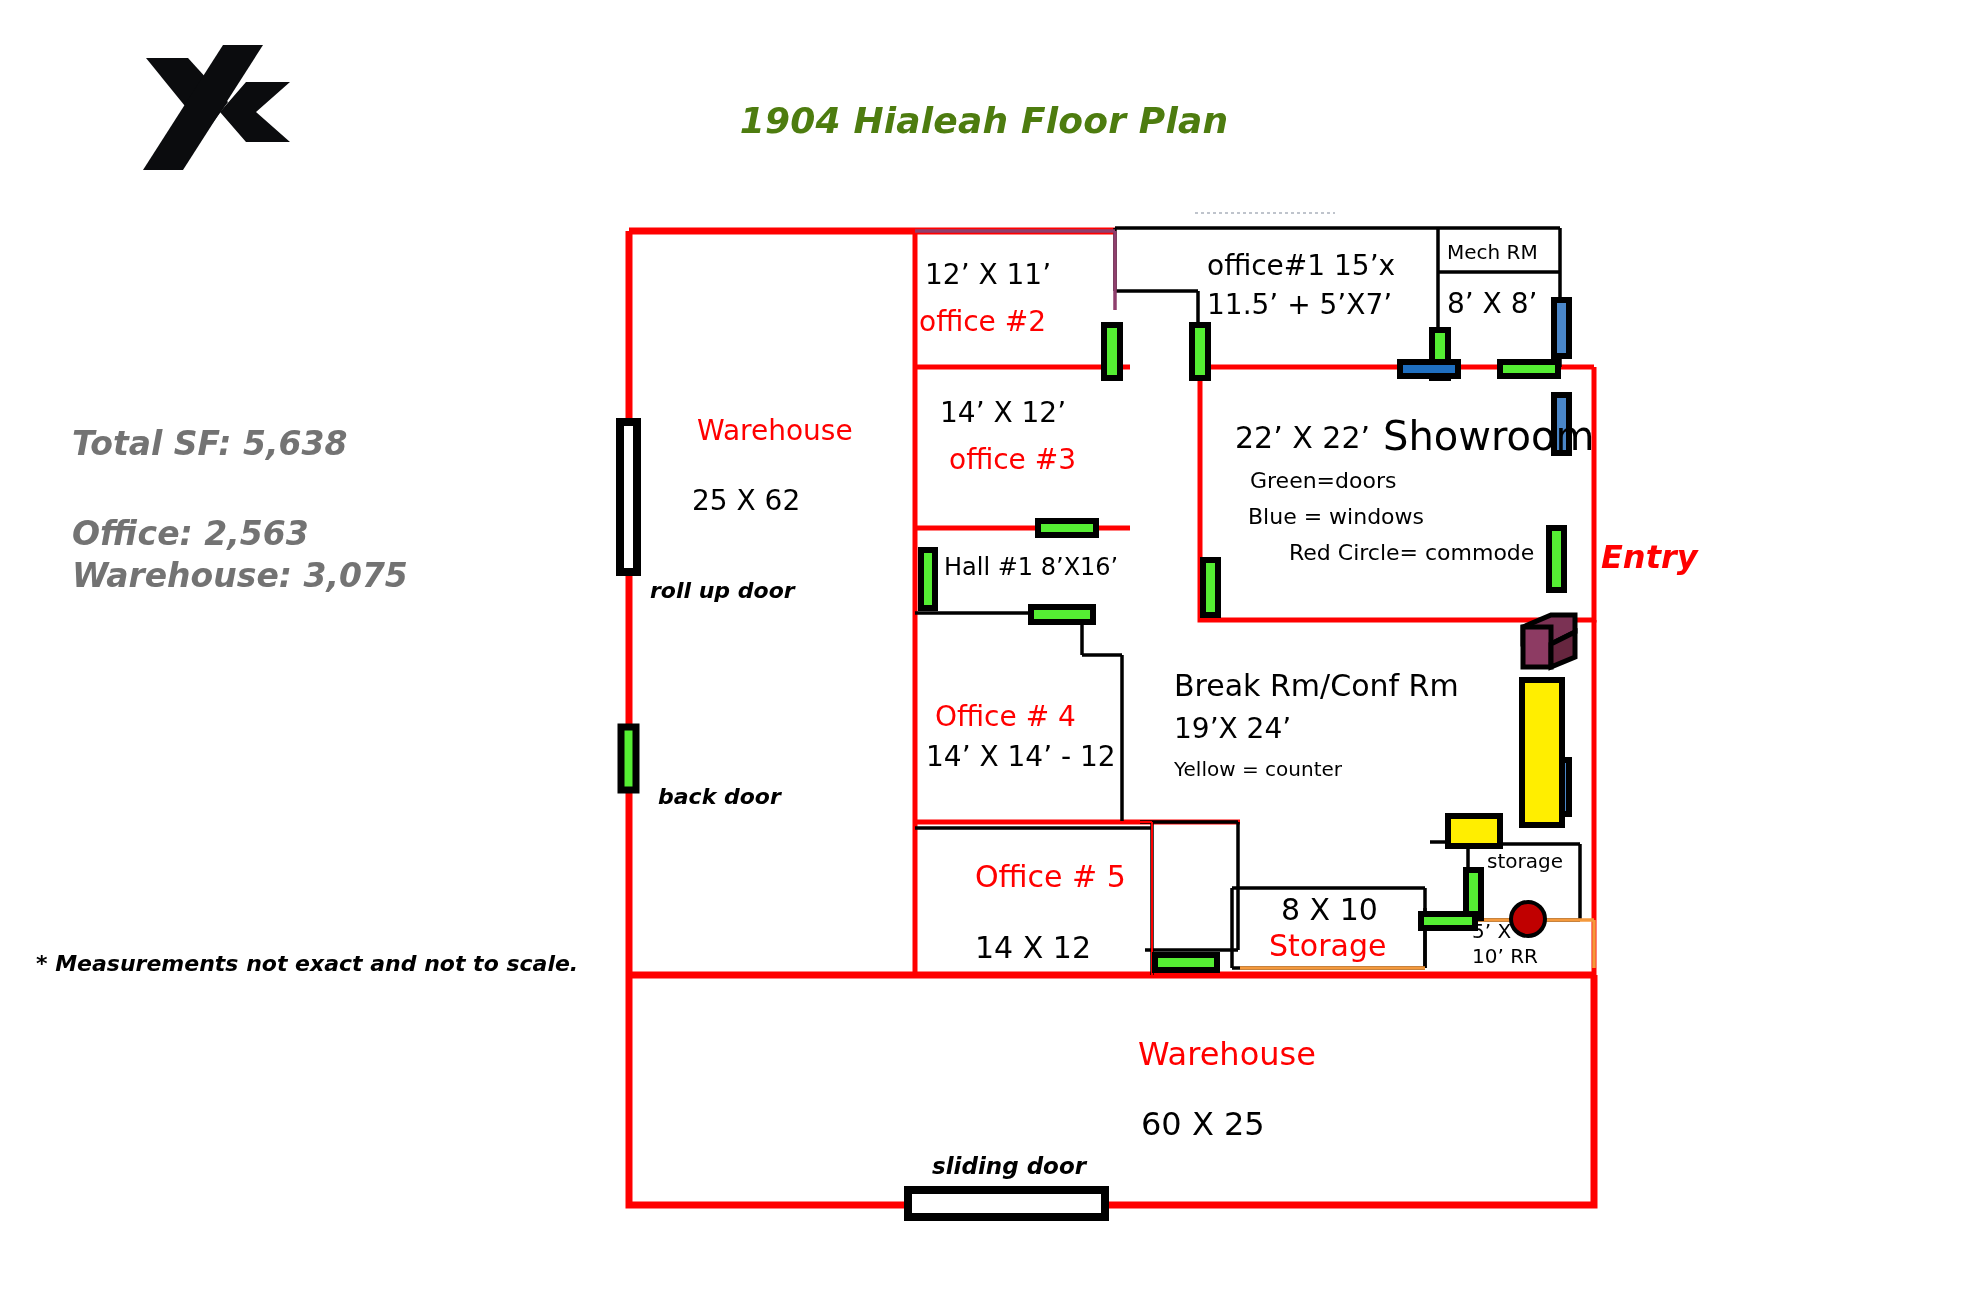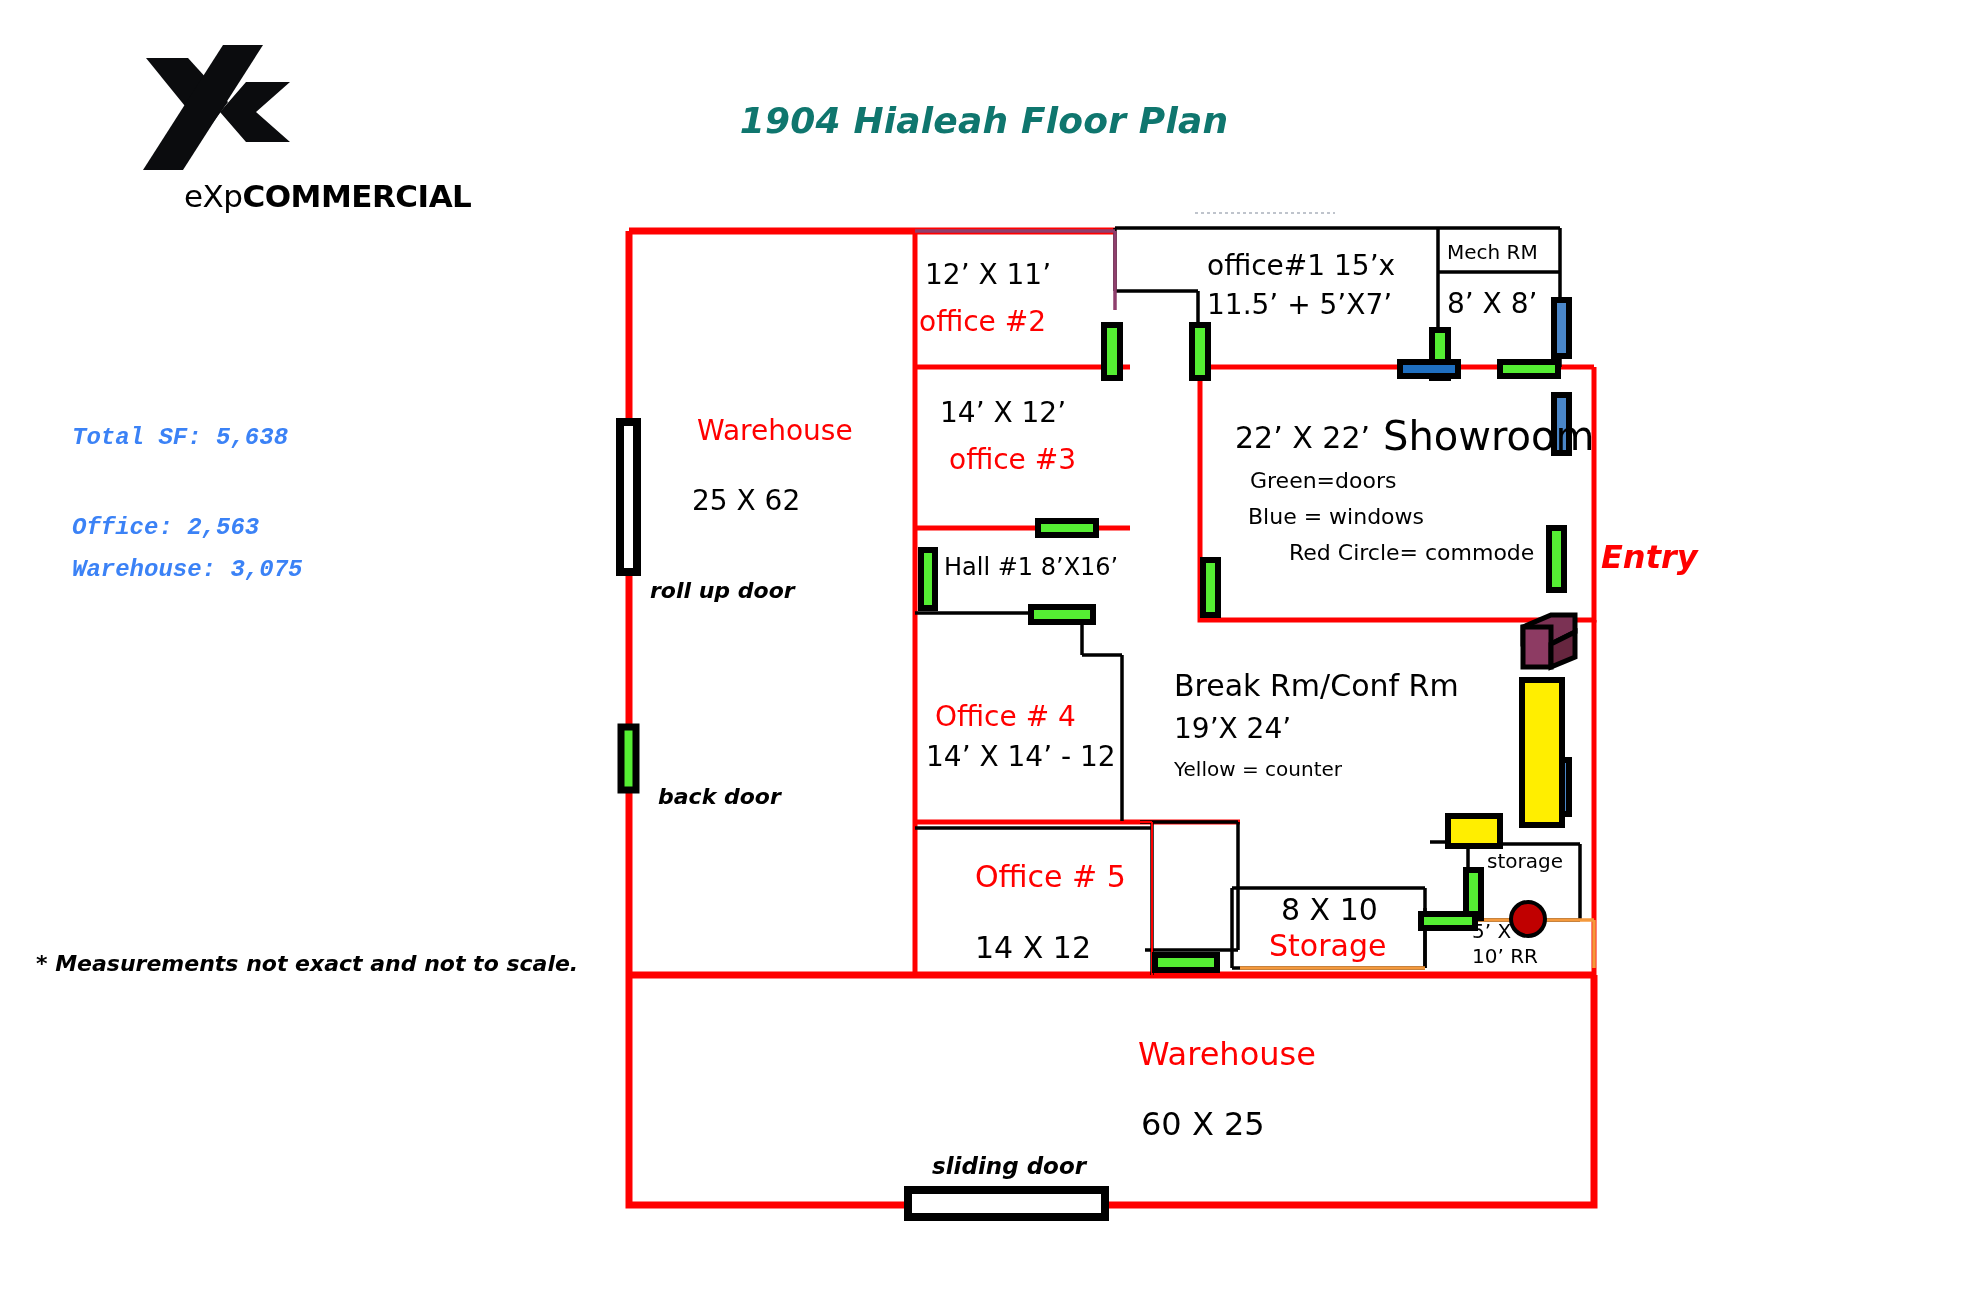--- a/index.html
+++ b/index.html
@@ -32,32 +32,31 @@
   .brand-word .thin { font-weight: 400; }
   .brand-word .thick { font-weight: 800; letter-spacing: -0.5px; }
 
   
   #plan-title {
     left: 0; top: 100px; width: 1968px;
     text-align: center;
     font-size: 36px;
     font-weight: 700;
     font-style: italic;
-    color: #0f766e;
+    color: #4d7c0f;
     letter-spacing: 0.2px;
   }
 
   
   .stat {
-    font-size: 24px;
+    font-size: 33px;
     font-weight: 700;
     font-style: italic;
-    color: #3b82f6;
+    color: #737373;
     white-space: nowrap;
-    font-family: Liberation Mono, monospace;
   }
   #stat-total    { left: 72px; top: 424px; }
   #stat-office   { left: 72px; top: 514px; }
   #stat-wh       { left: 72px; top: 556px; }
   #footnote {
     left: 36px; top: 951px;
     font-size: 22px;
     font-weight: 700;
     font-style: italic;
     color: #000;
@@ -81,23 +80,20 @@
 </style>
 </head>
 <body>
 
 <div class="abs" id="brand">
   <svg width="200" height="140" viewBox="0 0 200 140">
     <polygon points="18,18 60,18 100,62 78,92" fill="#0b0c0e"></polygon>
     <polygon points="95,5 135,5 55,130 15,130" fill="#0b0c0e"></polygon>
     <polygon points="118,42 162,42 128,72 162,102 118,102 92,72" fill="#0b0c0e"></polygon>
   </svg>
-  <div class="brand-word">
-    <span class="thin">eXp</span><span class="thick">COMMERCIAL</span>
-  </div>
 </div>
 
 <div class="abs" id="plan-title">1904 Hialeah Floor Plan</div>
 
 <div class="abs stat" id="stat-total">Total SF:  5,638</div>
 <div class="abs stat" id="stat-office">Office:  2,563</div>
 <div class="abs stat" id="stat-wh">Warehouse:  3,075</div>
 <div class="abs" id="footnote">*  Measurements not exact and not to scale.</div>
 
 <svg class="abs" id="floorplan" viewBox="0 0 1968 1310">

